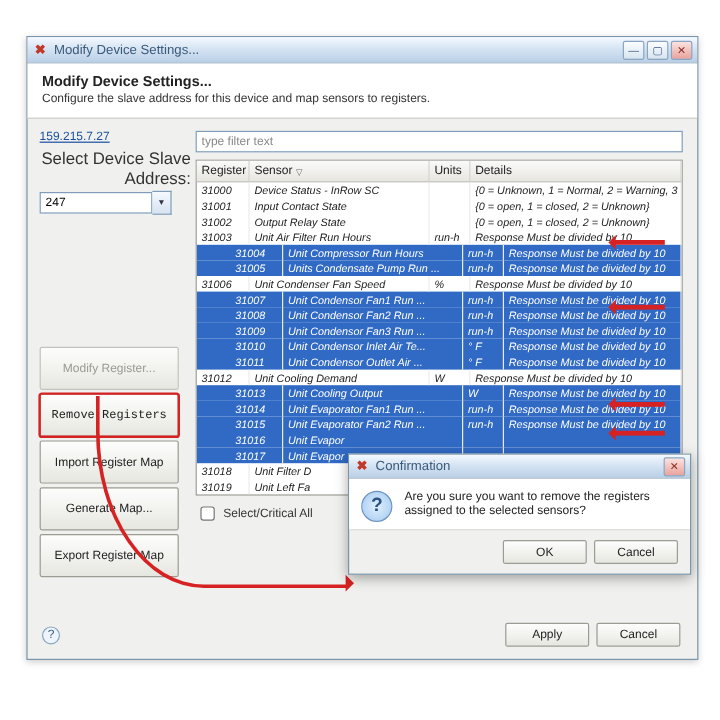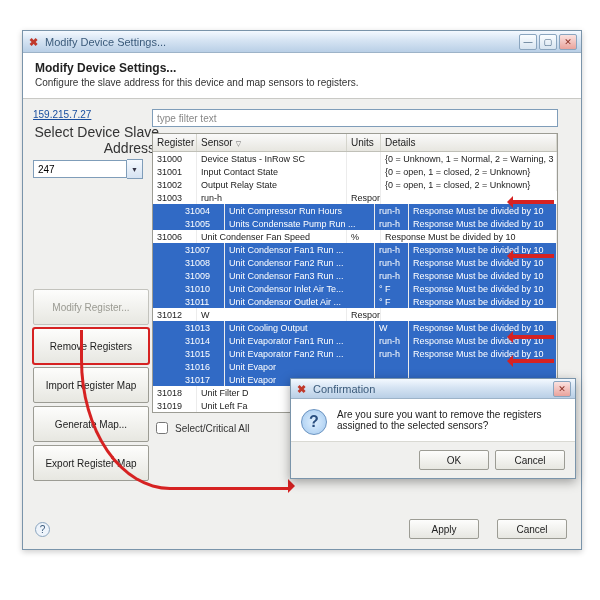--- a/index.html
+++ b/index.html
@@ -95,24 +95,25 @@
     background: linear-gradient(#fdfdfc,#e7e7e1);
     font-size: 10px; color:#222;
     border-radius: 2px;
     text-align: center;
     padding: 0;
   }
   .side-btns button.disabled { color:#9a9a92; border-color:#c3c3bd;}
   .side-btns button.emph {
     outline: 2px solid #d62222;
     outline-offset: -1px;
+    font-family: Liberation Mono, monospace;
   }
   .right-col {
     position: absolute;
-    left: 129px; top: 10px;
+    left: 140px; top: 10px;
     width: 406px;
   }
   .filter {
     width: 100%; height: 18px;
     border: 1px solid #7f9db9;
     font-size: 10px; padding: 0 4px;
     color: #888;
     background:#fff;
     margin-bottom: 6px;
   }
@@ -129,42 +130,42 @@
     border-bottom: 1px solid #c0c0b8;
     font-size: 10px; color:#222;
   }
   .grid-head div {
     padding: 3px 4px;
     border-right: 1px solid #d5d5cd;
     display:flex; align-items:flex-end; gap:3px;
     white-space:nowrap;
   }
   .sort-tri { font-size: 7px; color:#666;}
-  .grid-body { max-height: 318px; overflow:hidden;}
+  .grid-body { max-height: 318px; overflow:hidden;font-style:italic;}
   .row {
     display: grid;
     grid-template-columns: 44px 150px 34px 1fr;
     font-size: 9px; color:#222;
   }
   .row div {
     padding: 1.5px 4px;
     border-right: 1px solid #ececec;
     white-space: nowrap; overflow:hidden; text-overflow:clip;
   }
   .row.sel { background: #316ac5; color:#fff;padding-left:28px;}
   .select-all {
     margin-top: 6px;
     font-size:10px; color:#333;
     display:flex; align-items:center; gap:4px;
   }
   .select-all input { width:12px; height:12px;}
   .footer {
     position: absolute;
     right: 14px; bottom: 8px;
-    display: flex; gap: 18px;
+    display: flex; gap: 6px;
     align-items:center;
   }
   .footer button, .dialog-foot button {
     width: 70px; height: 20px;
     border:1px solid #9c9c94;
     background: linear-gradient(#fdfdfc,#e7e7e1);
     font-size: 10px; color:#222;
     border-radius: 2px;
   }
   .help {
@@ -303,20 +304,21 @@
               <div>{0 = open, 1 = closed, 2 = Unknown}</div>
             </div>
             <div class="row">
               <div>31002</div>
               <div>Output Relay State</div>
               <div></div>
               <div>{0 = open, 1 = closed, 2 = Unknown}</div>
             </div>
             <div class="row">
               <div>31003</div>
+              <div>Unit Air Filter Run Hours</div>
               <div>run-h</div>
               <div>Response Must be divided by 10</div>
             </div>
             <div class="row sel">
               <div>31004</div>
               <div>Unit Compressor Run Hours</div>
               <div>run-h</div>
               <div>Response Must be divided by 10</div>
             </div>
             <div class="row sel">
@@ -356,20 +358,21 @@
               <div>Response Must be divided by 10</div>
             </div>
             <div class="row sel">
               <div>31011</div>
               <div>Unit Condensor Outlet Air ...</div>
               <div>° F</div>
               <div>Response Must be divided by 10</div>
             </div>
             <div class="row">
               <div>31012</div>
+              <div>Unit Cooling Demand</div>
               <div>W</div>
               <div>Response Must be divided by 10</div>
             </div>
             <div class="row sel">
               <div>31013</div>
               <div>Unit Cooling Output</div>
               <div>W</div>
               <div>Response Must be divided by 10</div>
             </div>
             <div class="row sel">

